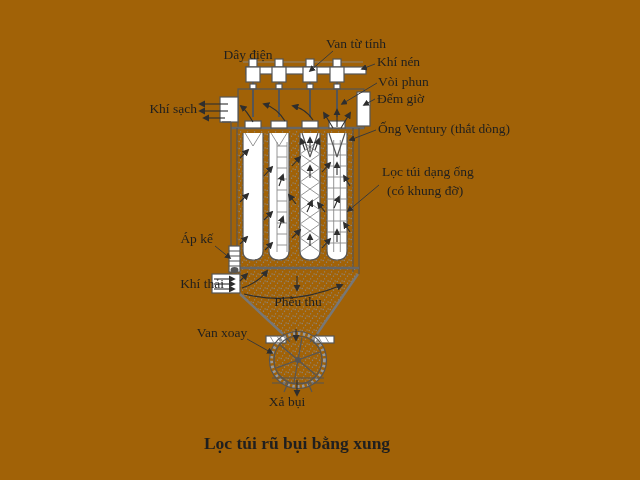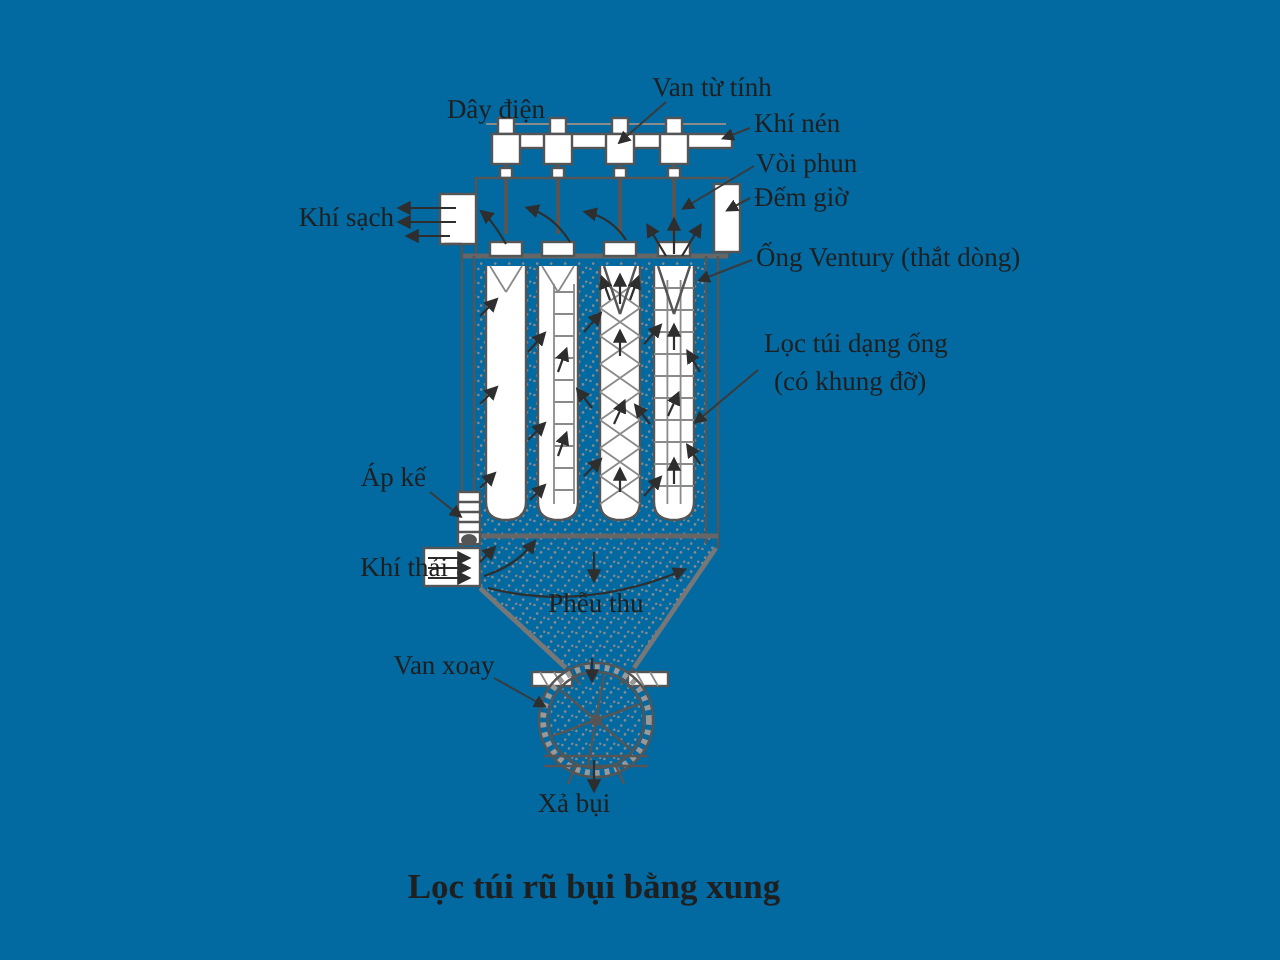--- a/index.html
+++ b/index.html
@@ -1,16 +1,16 @@
 <!DOCTYPE html>
 <html><head>
 <meta charset="utf-8">
 <style>
   html,body{margin:0;padding:0;background:#ffffff;}
-  #page{position:relative;width:640px;height:480px;background:#0369a1;overflow:hidden;
+  #page{position:relative;width:640px;height:480px;background:#a16207;overflow:hidden;
         font-family:"Liberation Serif", serif;}
   svg{position:absolute;left:0;top:0;}
   text{fill:#1f1f1f;font-family:"Liberation Serif", serif;font-size:13.5px;}
   text.caption{font-size:17.5px;font-weight:bold;}
   .st{stroke:#555555;fill:none;stroke-width:1.2;}
   .stw{stroke:#555555;fill:#ffffff;stroke-width:1.2;}
   .thick{stroke:#666666;fill:none;stroke-width:2.6;}
   .flow{stroke:#2e2e2e;fill:none;stroke-width:1.1;}
   .leader{stroke:#3a3a3a;fill:none;stroke-width:1;}
   .lite{stroke:#8a8a8a;fill:none;stroke-width:0.9;}

